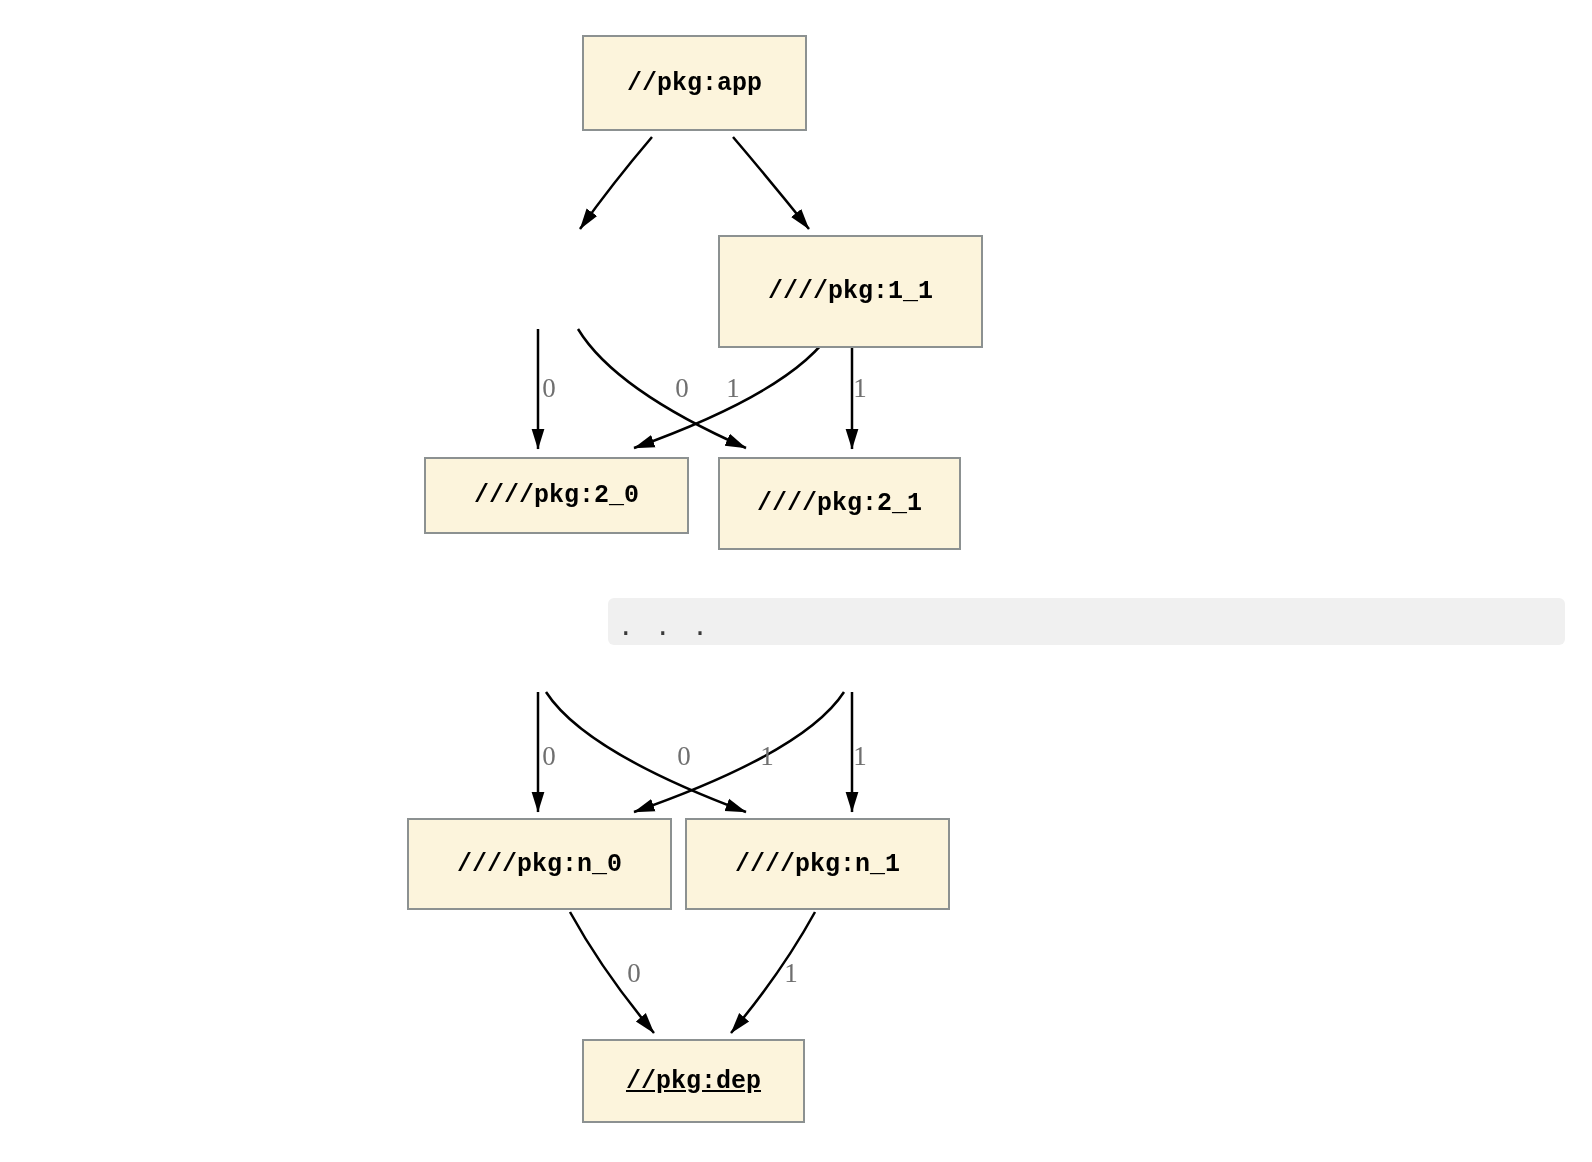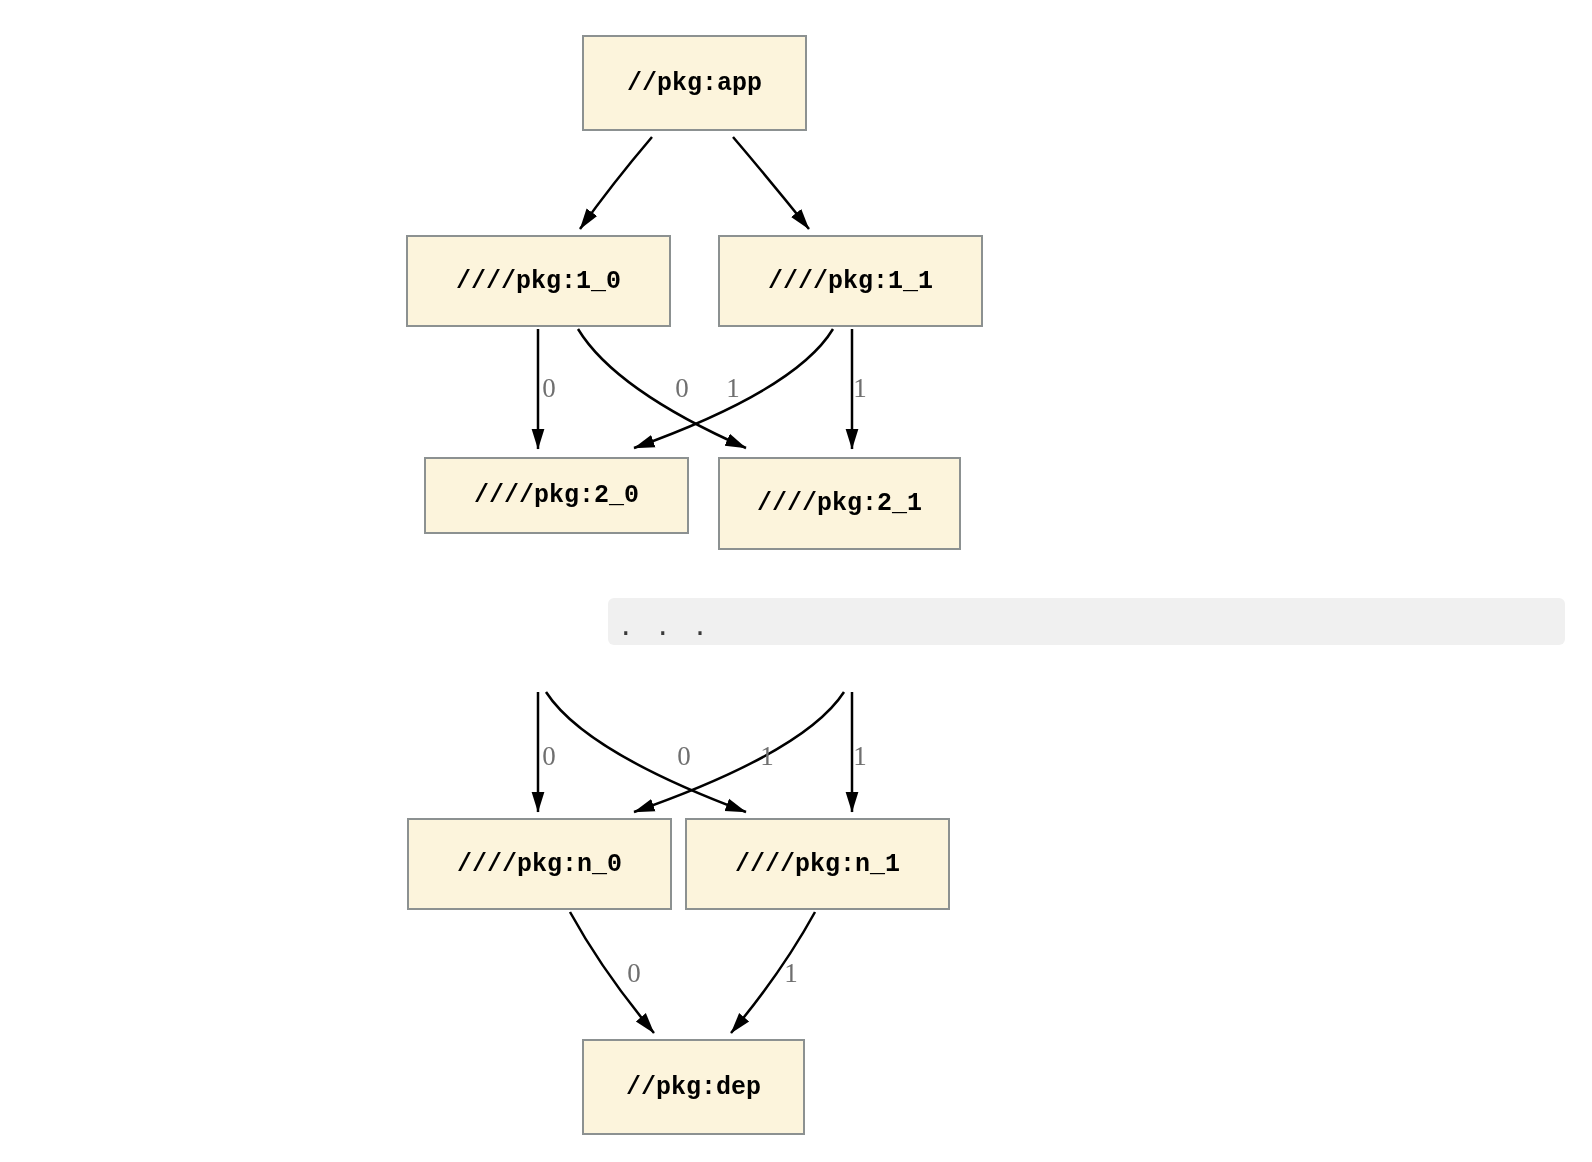--- a/index.html
+++ b/index.html
@@ -97,28 +97,27 @@
     <text class="edge-label" x="767" y="765">1</text>
     <text class="edge-label" x="684" y="765">0</text>
     <text class="edge-label" x="860" y="765">1</text>
 
     <text class="edge-label" x="634" y="982">0</text>
     <text class="edge-label" x="791" y="982">1</text>
   </svg>
 
   <div class="node" style="left:582px; top:35px; width:225px; height:96px;">//pkg:app</div>
 
-  <div class="node" style="left:406px; top:235px; width:265px; height:92px;">////pkg:1_0</div>
-  <div class="node" style="left:718px; top:235px; width:265px; height:92px;">////pkg:1_1</div>
+  <div class="node" style="left:718px; top:235px; width:265px; height:113px;">////pkg:1_1</div>
 
   <div class="node" style="left:424px; top:457px; width:265px; height:77px;">////pkg:2_0</div>
   <div class="node" style="left:718px; top:457px; width:243px; height:93px;">////pkg:2_1</div>
 
   <div class="ellipsis-bar">
     <span class="ellipsis-text">. . .</span>
   </div>
 
   <div class="node" style="left:407px; top:818px; width:265px; height:92px;">////pkg:n_0</div>
   <div class="node" style="left:685px; top:818px; width:265px; height:92px;">////pkg:n_1</div>
 
-  <div class="node" style="left:582px; top:1039px; width:223px; height:96px;">//pkg:dep</div>
+  <div class="node" style="left:582px; top:1039px; width:223px; height:84px;text-decoration:underline;">//pkg:dep</div>
 
 </div>
 
 </body></html>

